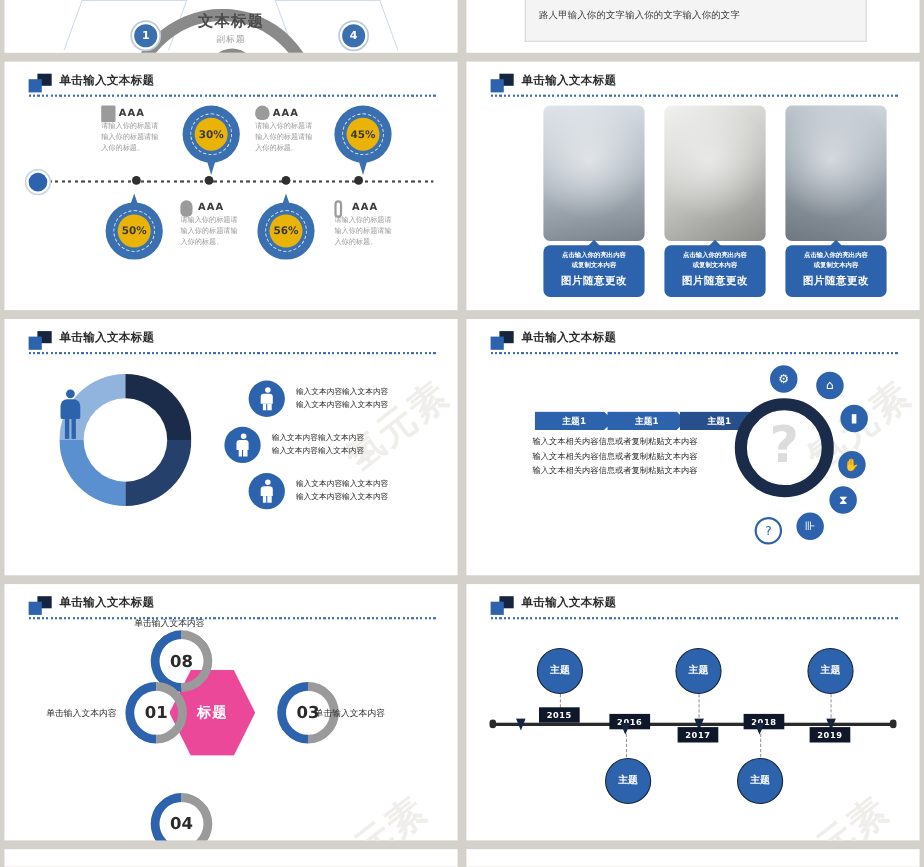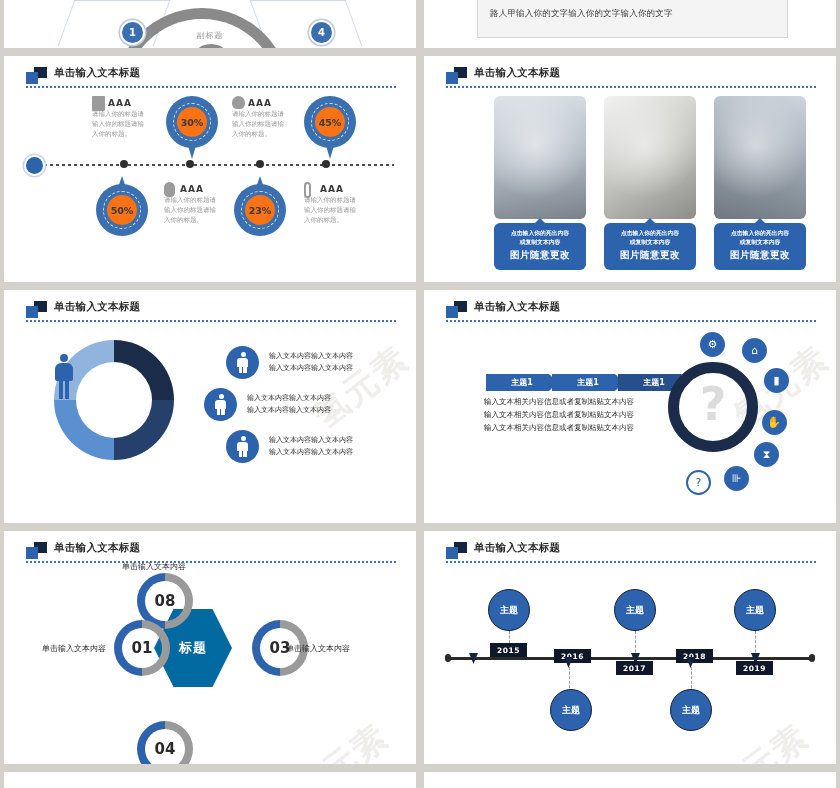--- a/index.html
+++ b/index.html
@@ -102,21 +102,21 @@
     position:absolute; left:17px; top:33px; width:18px; height:30px;
     background:#3a6fb0;
     clip-path:polygon(0 0,100% 0,50% 100%);
   }
   .pin .dash {
     position:absolute; left:7px; top:7px; width:38px; height:38px;
     border-radius:50%; border:1.5px dashed #cfe0f2;
   }
   .pin .hole {
     position:absolute; left:11px; top:11px; width:30px; height:30px;
-    border-radius:50%; background:#f97316;
+    border-radius:50%; background:#eab308;
     display:flex; align-items:center; justify-content:center;
     font-size:9.5px; font-weight:bold; color:#3a3a3a;
   }
   .drop { }
   .drop .head { border-radius:50% 50% 50% 50%; }
   .drop .tail { top:-8px; left:17px; height:26px; clip-path:polygon(50% 0,100% 100%,0 100%); }
 
   .s3 .tl {
     position:absolute; left:28px; top:108px; right:22px; height:2px;
     background-image:repeating-linear-gradient(to right,#4a4a4a 0 3px,transparent 3px 6px);
@@ -218,21 +218,21 @@
     position:absolute; width:25px; height:25px; border-radius:50%;
     border:2.5px solid #2d63ad; background:#fff;
     display:flex; align-items:center; justify-content:center;
     font-size:11px; color:#2d63ad;
   }
   .mini.fill { background:#2d63ad; color:#fff; border-color:#2d63ad; }
 
   
   .hex {
     position:absolute; left:150px; top:78px; width:78px; height:78px;
-    background:#0369a1;
+    background:#ec4899;
     clip-path:polygon(25% 0,75% 0,100% 50%,75% 100%,25% 100%,0 50%);
     display:flex; align-items:center; justify-content:center;
   }
   .hex span { color:#fff; font-size:13px; font-weight:bold; letter-spacing:1px; }
   .numwrap { position:absolute; width:56px; height:56px; }
   .numwrap .ring-b, .numwrap .ring-g {
     position:absolute; width:56px; height:56px; border-radius:50%;
     border:8px solid transparent;
   }
   .numwrap .ring-b { border-left-color:#2d63ad; border-top-color:#2d63ad; }
@@ -274,20 +274,21 @@
 </head>
 <body>
 
 <div class="grid">
 
   <div class="slide s1">
     <div class="hexline hl-l"></div>
     <div class="hexline hl-r"></div>
     <div class="arc"></div>
     <div class="grayblob"></div>
+    <div class="ctr-title">文本标题</div>
     <div class="ctr-sub">副标题</div>
     <div class="node n1">1</div>
     <div class="node n4">4</div>
   </div>
 
   <div class="slide s2">
     <div class="tbox">
       <span>路人甲输入你的文字输入你的文字输入你的文字</span>
     </div>
   </div>
@@ -345,21 +346,21 @@
     <div class="txtgrp" style="left:160px;top:128px;">
       <div class="gicon mouse"></div>
       <div class="ttl">AAA</div>
       <div class="bdy">请输入你的标题请输入你的标题请输入你的标题。</div>
     </div>
 
     <div class="pin drop" style="left:230px;top:128px;">
       <div class="tail"></div>
         <div class="head"></div>
         <div class="dash"></div>
-      <div class="hole">23%</div>
+      <div class="hole">56%</div>
     </div>
 
     <div class="txtgrp" style="left:300px;top:128px;">
       <div class="gicon clip"></div>
       <div class="ttl">AAA</div>
       <div class="bdy">请输入你的标题请输入你的标题请输入你的标题。</div>
     </div>
   </div>
 
   <div class="slide s4">

